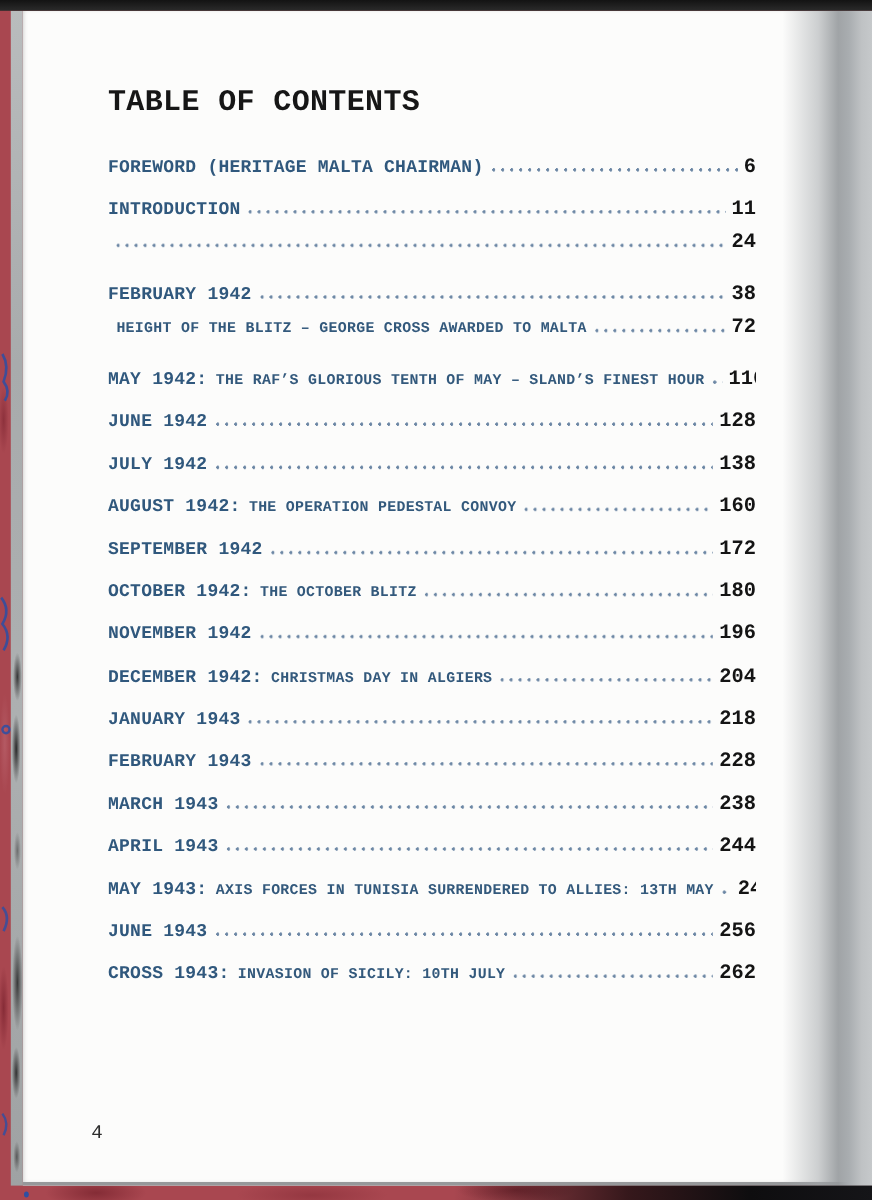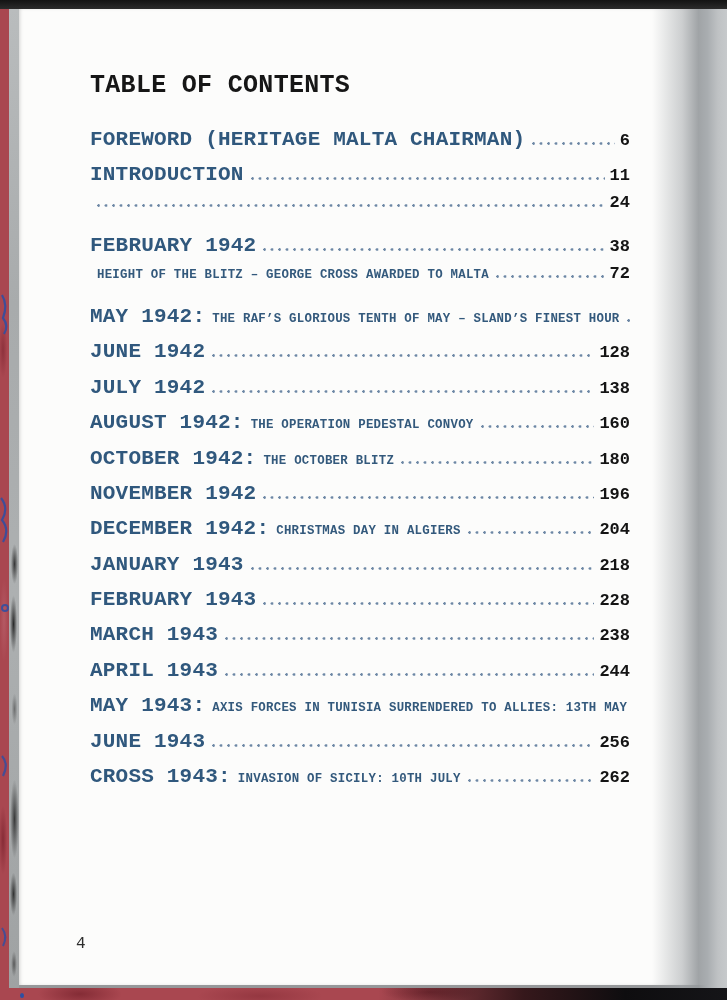--- a/index.html
+++ b/index.html
@@ -74,21 +74,21 @@
     margin: 22px 97px 0 71px;
   }
   .toc-row {
     display: flex;
     align-items: baseline;
     height: 35.4px;
     white-space: nowrap;
     overflow: hidden;
   }
   .toc-label {
-    font-size: 21px;
+    font-size: 15px;
     font-weight: 700;
     letter-spacing: 0.2px;
     color: #30587d;
     line-height: 35.4px;
     flex: 0 0 auto;
   }
   .toc-sub {
     font-size: 12.4px;
     font-weight: 700;
     letter-spacing: 0.25px;
@@ -197,20 +197,25 @@
           <span class="dot-leader"></span>
           <span class="toc-page-num">138</span>
         </div>
         <div class="toc-row">
           <span class="toc-label">AUGUST 1942:</span>
           <span class="toc-sub">THE OPERATION PEDESTAL CONVOY</span>
           <span class="dot-leader"></span>
           <span class="toc-page-num">160</span>
         </div>
         <div class="toc-row">
+          <span class="toc-label">SEPTEMBER 1942</span>
+          <span class="dot-leader"></span>
+          <span class="toc-page-num">172</span>
+        </div>
+        <div class="toc-row">
           <span class="toc-label">OCTOBER 1942:</span>
           <span class="toc-sub">THE OCTOBER BLITZ</span>
           <span class="dot-leader"></span>
           <span class="toc-page-num">180</span>
         </div>
         <div class="toc-row">
           <span class="toc-label">NOVEMBER 1942</span>
           <span class="dot-leader"></span>
           <span class="toc-page-num">196</span>
         </div>

